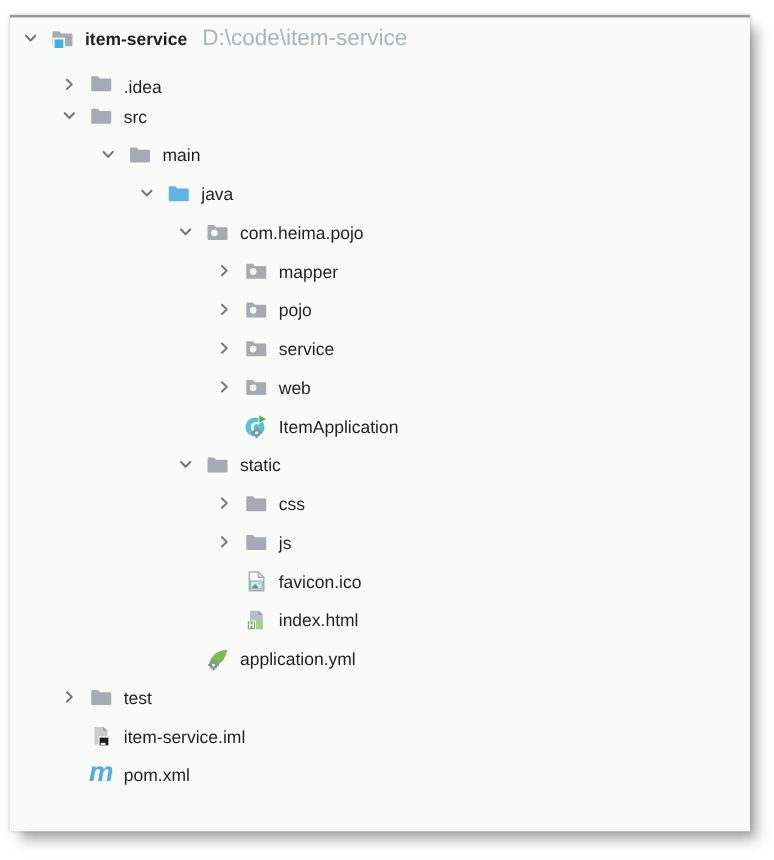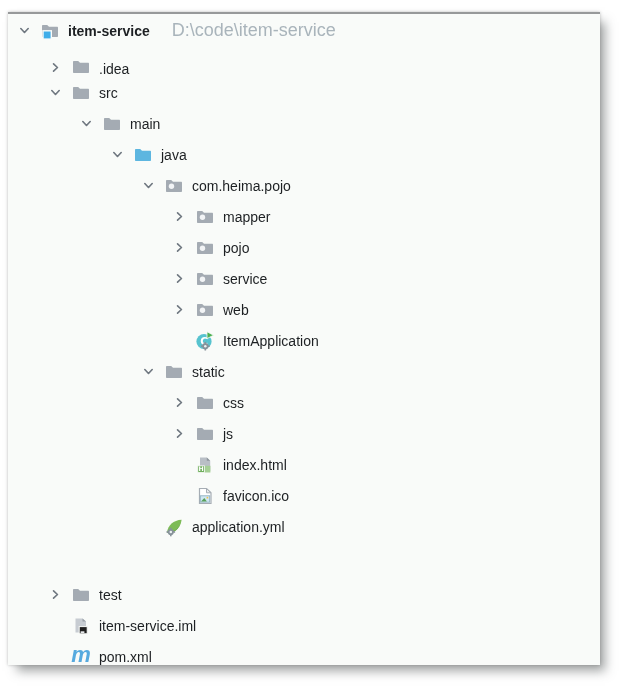--- a/index.html
+++ b/index.html
@@ -46,21 +46,21 @@
     align-items: center;
     justify-content: center;
   }
   .label {
     margin-left: 8px;
     font-size: 14px;
     color: #1d2023;
   }
   .label.bold { font-weight: bold; }
   .path {
-    margin-left: 22px;
+    margin-left: 12px;
     font-size: 18px;
     color: #a9b4bb;
   }
   .maven-m {
     font-style: italic;
     font-weight: bold;
     font-size: 22px;
     line-height: 20px;
     color: #56aadf;
     display: block;
@@ -262,59 +262,59 @@
           <svg width="20" height="20" viewBox="0 0 20 20">
             <path d="M2 5c0-.6.4-1 1-1h4.2L9 5.8h8c.6 0 1 .4 1 1V15c0 .6-.4 1-1 1H3c-.6 0-1-.4-1-1V5z" fill="#a4abb3"></path>
           </svg>
         </span>
         <span class="label">js</span>
       </div>
       <div class="row" style="padding-left: 161px;">
         <span class="chev"></span>
         <span class="icon">
           <svg width="20" height="20" viewBox="0 0 20 20">
+            <path d="M4.5 2.5h7L16 6.8V17.5H4.5z" fill="#ffffff" stroke="#a6adb4" stroke-width="1.2"></path>
+            <path d="M11.5 2.5L16 6.8H11.5z" fill="#e7eaed" stroke="#a6adb4" stroke-width="1"></path>
+            <rect x="5.3" y="9.8" width="9.4" height="6.4" fill="#cfe7f2" stroke="#8fb0c0" stroke-width="0.9"></rect>
+            <polygon points="6,15.6 9.3,11.9 11.9,15.6" fill="#58a05a"></polygon>
+            <circle cx="12.4" cy="11.7" r="0.9" fill="#f2c14e"></circle>
+          </svg>
+        </span>
+        <span class="label">favicon.ico</span>
+      </div>
+      <div class="row" style="padding-left: 161px;">
+        <span class="chev"></span>
+        <span class="icon">
+          <svg width="20" height="20" viewBox="0 0 20 20">
             <path d="M5 2.5h6.8L15.2 5.8V16H5z" fill="#b9bfc6"></path>
             <polygon points="11.8,2.5 11.8,5.8 15.2,5.8" fill="#8f969d"></polygon>
             <rect x="9.4" y="10.8" width="6" height="6.7" fill="#a5cf95"></rect>
             <rect x="2.8" y="10.8" width="6.6" height="6.7" fill="#6fae5c" stroke="#f9fbf9" stroke-width="0.8"></rect>
             <text x="6.1" y="16.3" text-anchor="middle" font-family="DejaVu Sans, sans-serif" font-size="6.2" font-weight="bold" fill="#ffffff">H</text>
           </svg>
         </span>
         <span class="label">index.html</span>
-      </div>
-      <div class="row" style="padding-left: 161px;">
-        <span class="chev"></span>
-        <span class="icon">
-          <svg width="20" height="20" viewBox="0 0 20 20">
-            <path d="M4.5 2.5h7L16 6.8V17.5H4.5z" fill="#ffffff" stroke="#a6adb4" stroke-width="1.2"></path>
-            <path d="M11.5 2.5L16 6.8H11.5z" fill="#e7eaed" stroke="#a6adb4" stroke-width="1"></path>
-            <rect x="5.3" y="9.8" width="9.4" height="6.4" fill="#cfe7f2" stroke="#8fb0c0" stroke-width="0.9"></rect>
-            <polygon points="6,15.6 9.3,11.9 11.9,15.6" fill="#58a05a"></polygon>
-            <circle cx="12.4" cy="11.7" r="0.9" fill="#f2c14e"></circle>
-          </svg>
-        </span>
-        <span class="label">favicon.ico</span>
       </div>
       <div class="row" style="padding-left: 130px;">
         <span class="chev"></span>
         <span class="icon">
           <svg width="20" height="20" viewBox="0 0 20 20">
             <path d="M17.6 2.8C9.5 3.2 3.8 8.2 3 15.8 4.8 16.4 8.6 15.9 11.6 13.7 15 11.2 17.2 7.4 17.6 2.8z" fill="#7dbb57"></path>
             <path d="M3 15.8C8 15.4 13 12.8 15.6 8.4 14 12.6 9 15.9 3 15.8z" fill="#639f47"></path>
             <circle cx="6.8" cy="15" r="3.1" fill="#87929a"></circle>
             <rect x="6" y="10.7" width="1.6" height="1.7" fill="#87929a"></rect>
             <rect x="6" y="17.6" width="1.6" height="1.7" fill="#87929a"></rect>
             <rect x="2.5" y="14.2" width="1.7" height="1.6" fill="#87929a"></rect>
             <rect x="9.4" y="14.2" width="1.7" height="1.6" fill="#87929a"></rect>
             <circle cx="6.8" cy="15" r="1.25" fill="#edf2f3"></circle>
           </svg>
         </span>
         <span class="label">application.yml</span>
       </div>
-      <div class="row" style="padding-left: 37px; margin-top: 37px;">
+      <div class="row" style="padding-left: 37px;">
         <span class="chev">
           <svg width="13" height="13" viewBox="0 0 12 12">
             <polyline points="4.2,2.6 7.8,6 4.2,9.4" fill="none" stroke="#6f7780" stroke-width="1.5" stroke-linecap="round" stroke-linejoin="round"></polyline>
           </svg>
         </span>
         <span class="icon">
           <svg width="20" height="20" viewBox="0 0 20 20">
             <path d="M2 5c0-.6.4-1 1-1h4.2L9 5.8h8c.6 0 1 .4 1 1V15c0 .6-.4 1-1 1H3c-.6 0-1-.4-1-1V5z" fill="#a4abb3"></path>
           </svg>
         </span>

